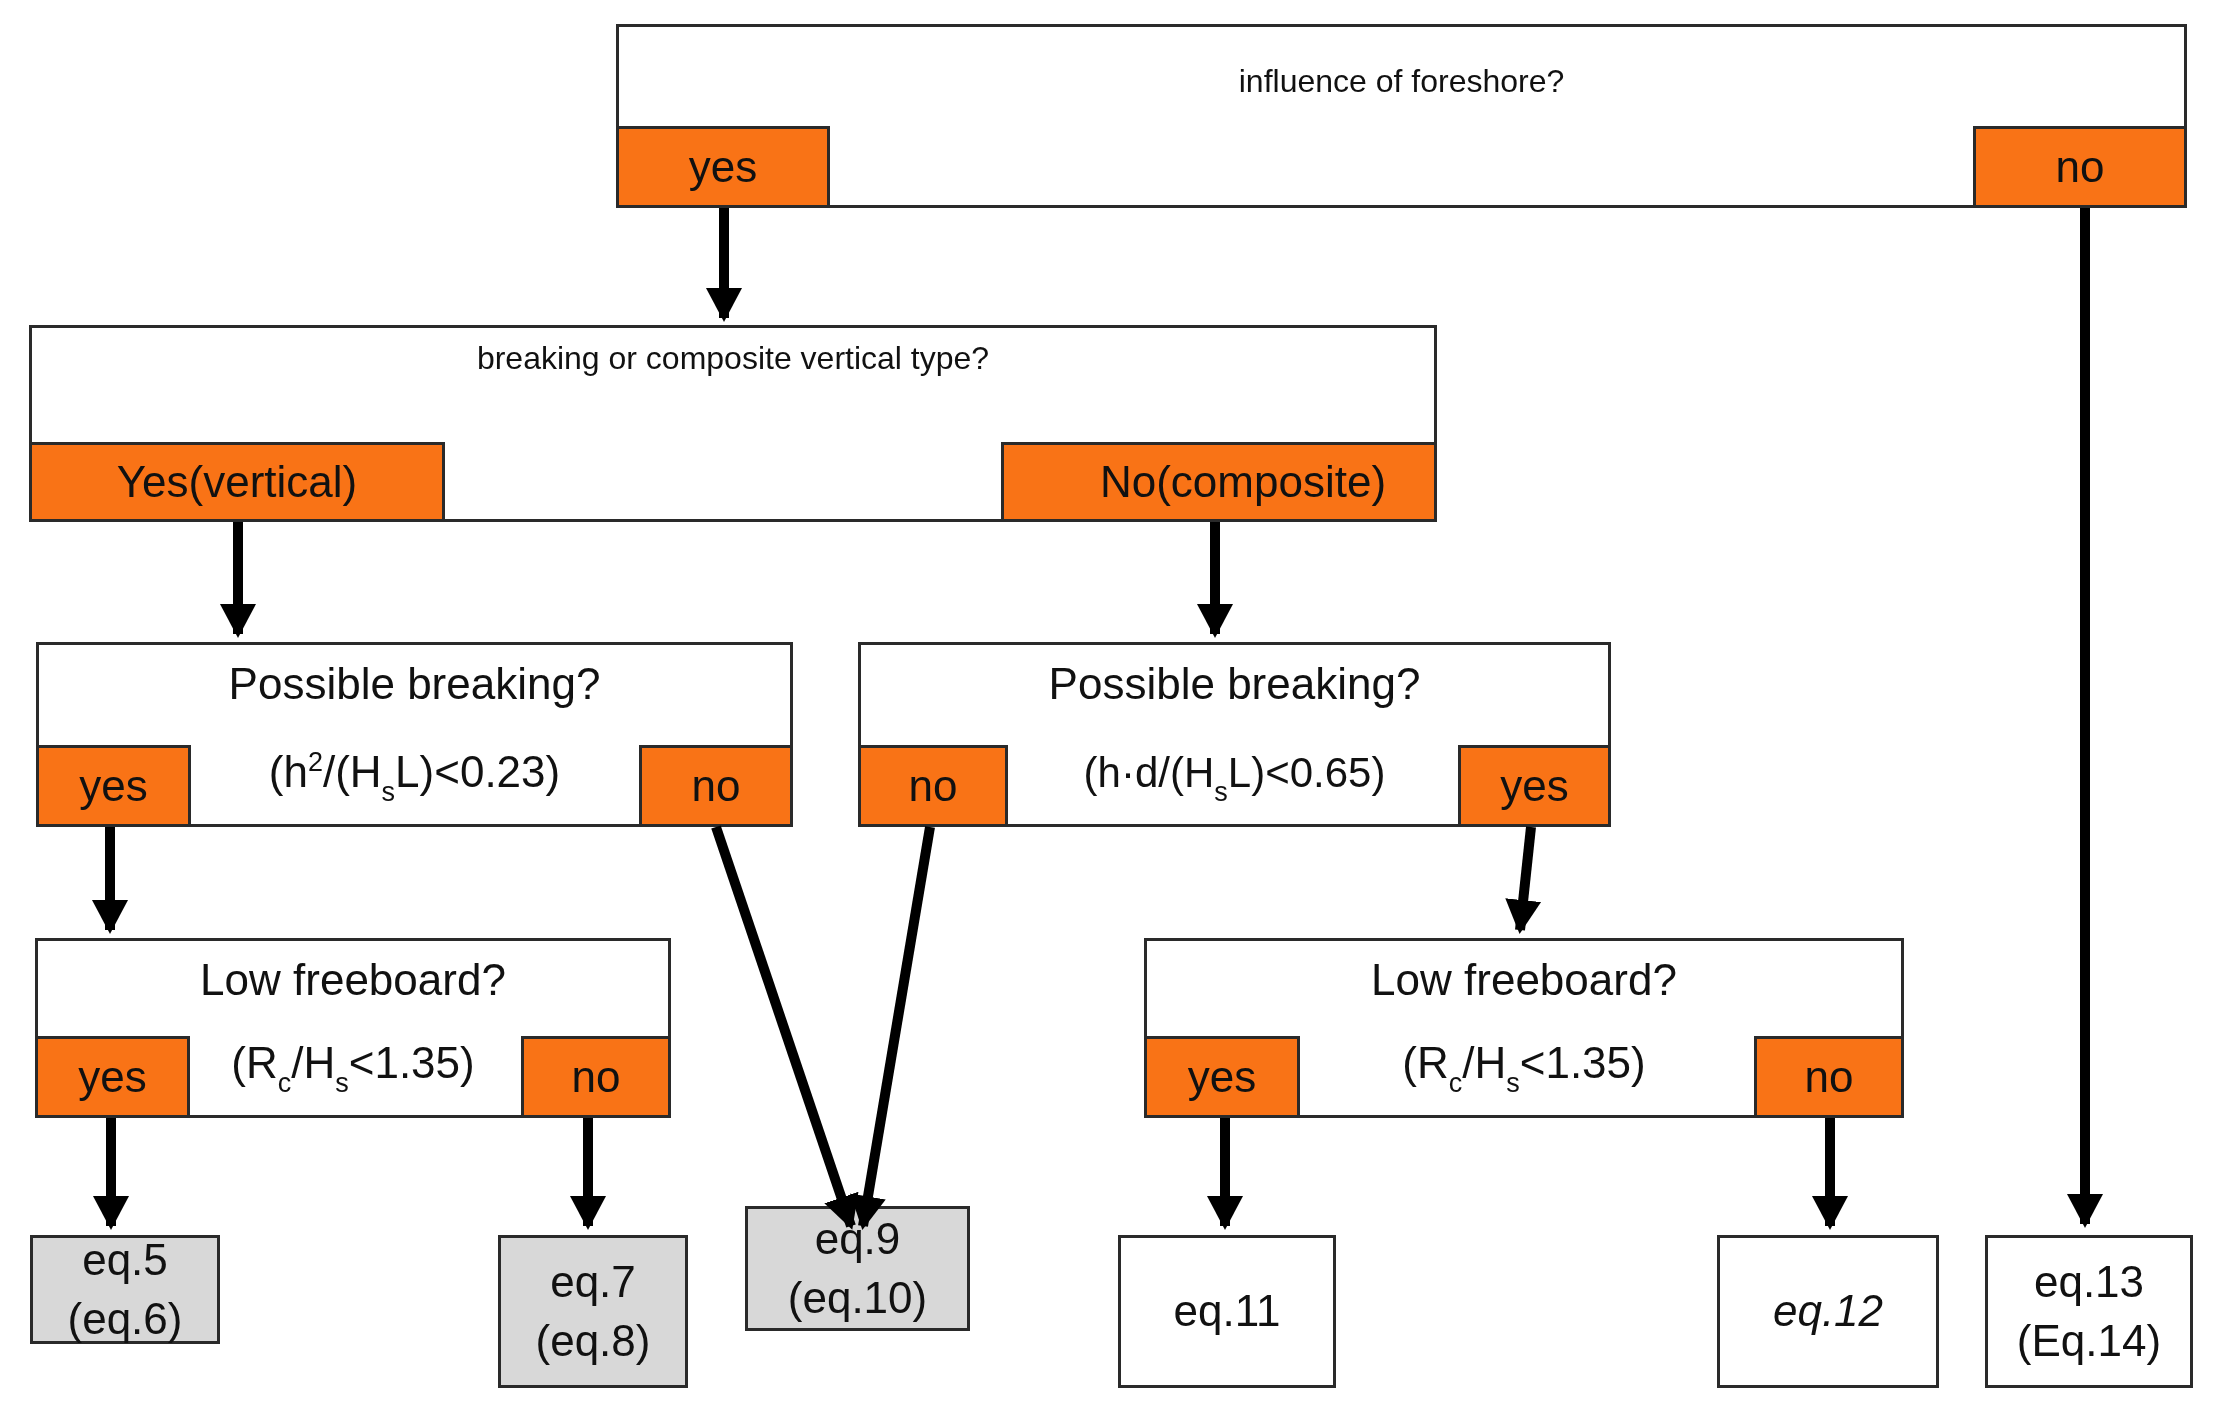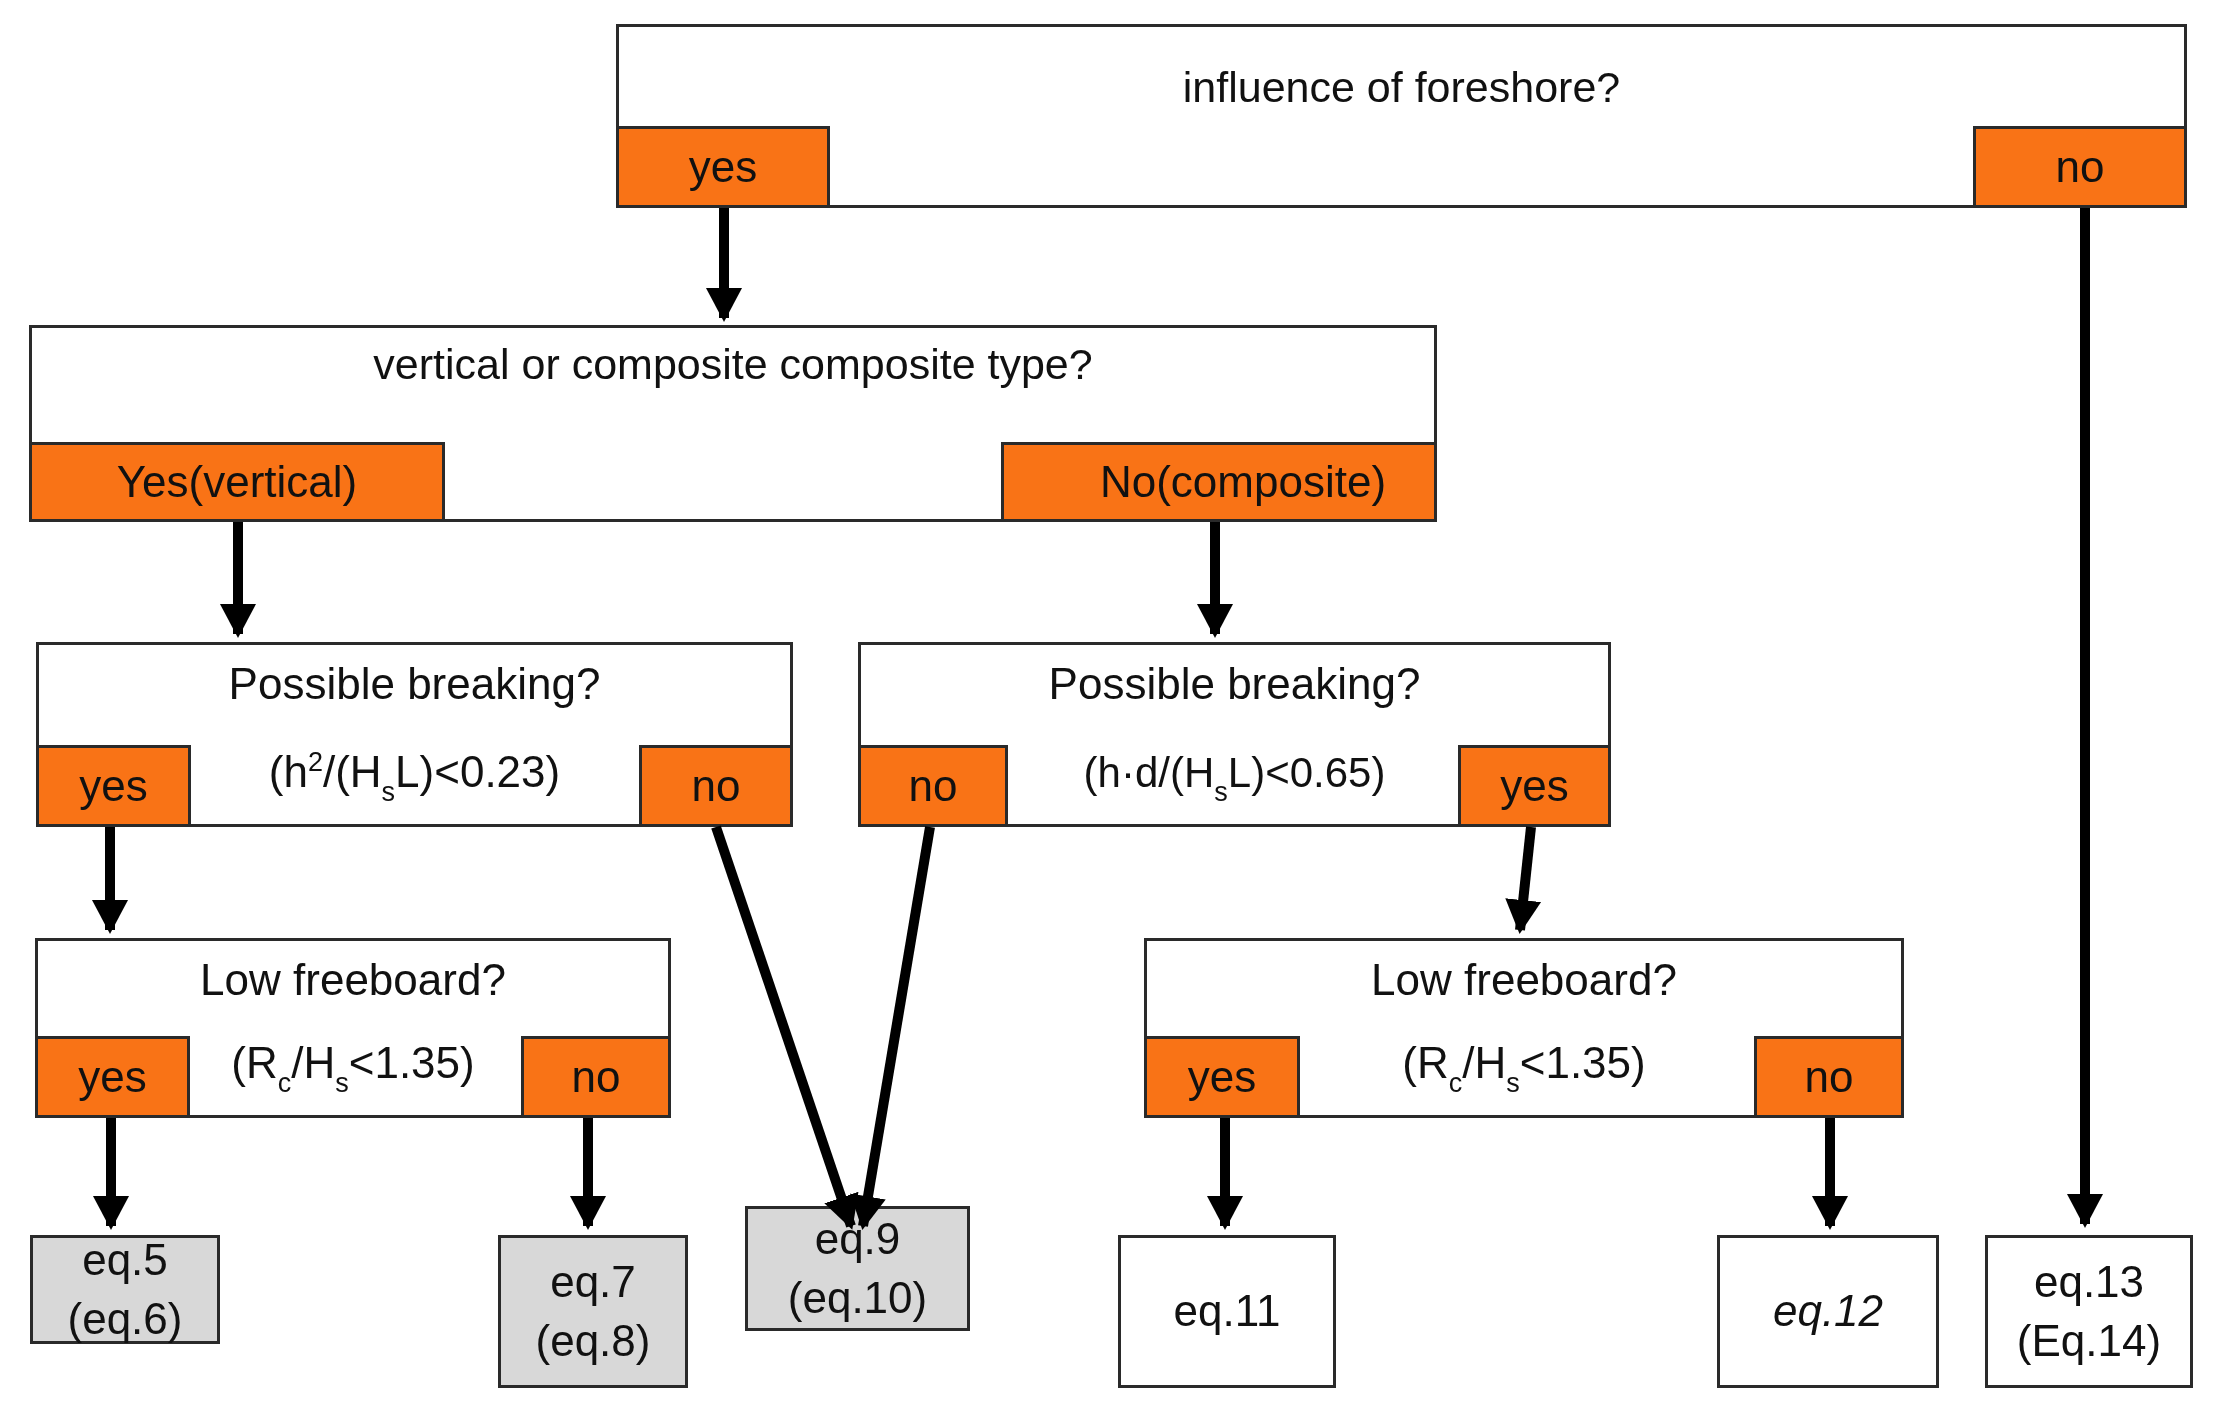--- a/index.html
+++ b/index.html
@@ -26,21 +26,21 @@
     display: flex;
     align-items: center;
     justify-content: center;
     font-size: 44px;
     z-index: 3;
   }
   .q-title {
     position: absolute;
     left: 0; right: 0;
     text-align: center;
-    font-size: 43px;
+    font-size: 32px;
     z-index: 3;
   }
   .q-sub {
     position: absolute;
     left: 0; right: 0;
     text-align: center;
     font-size: 44px;
     z-index: 3;
   }
   .formula {
@@ -83,21 +83,21 @@
   <div class="q-title" style="top:36px;">influence of foreshore?</div>
 </div>
 <div class="tab" style="left:616px; top:126px; width:214px; height:82px;">
   <span>yes</span>
 </div>
 <div class="tab" style="left:1973px; top:126px; width:214px; height:82px;">
   <span>no</span>
 </div>
 
 <div class="box" style="left:29px; top:325px; width:1408px; height:197px;">
-  <div class="q-title" style="top:12px;">vertical or composite composite type?</div>
+  <div class="q-title" style="top:12px;">breaking or composite vertical type?</div>
 </div>
 <div class="tab" style="left:29px; top:442px; width:416px; height:80px;">
   <span>Yes(vertical)</span>
 </div>
 <div class="tab" style="left:1001px; top:442px; width:436px; height:80px;padding-left:48px;">
   <span>No(composite)</span>
 </div>
 
 <div class="box" style="left:36px; top:642px; width:757px; height:185px;">
   <div class="q-title" style="top:14px; font-size:44px;">Possible breaking?</div>

